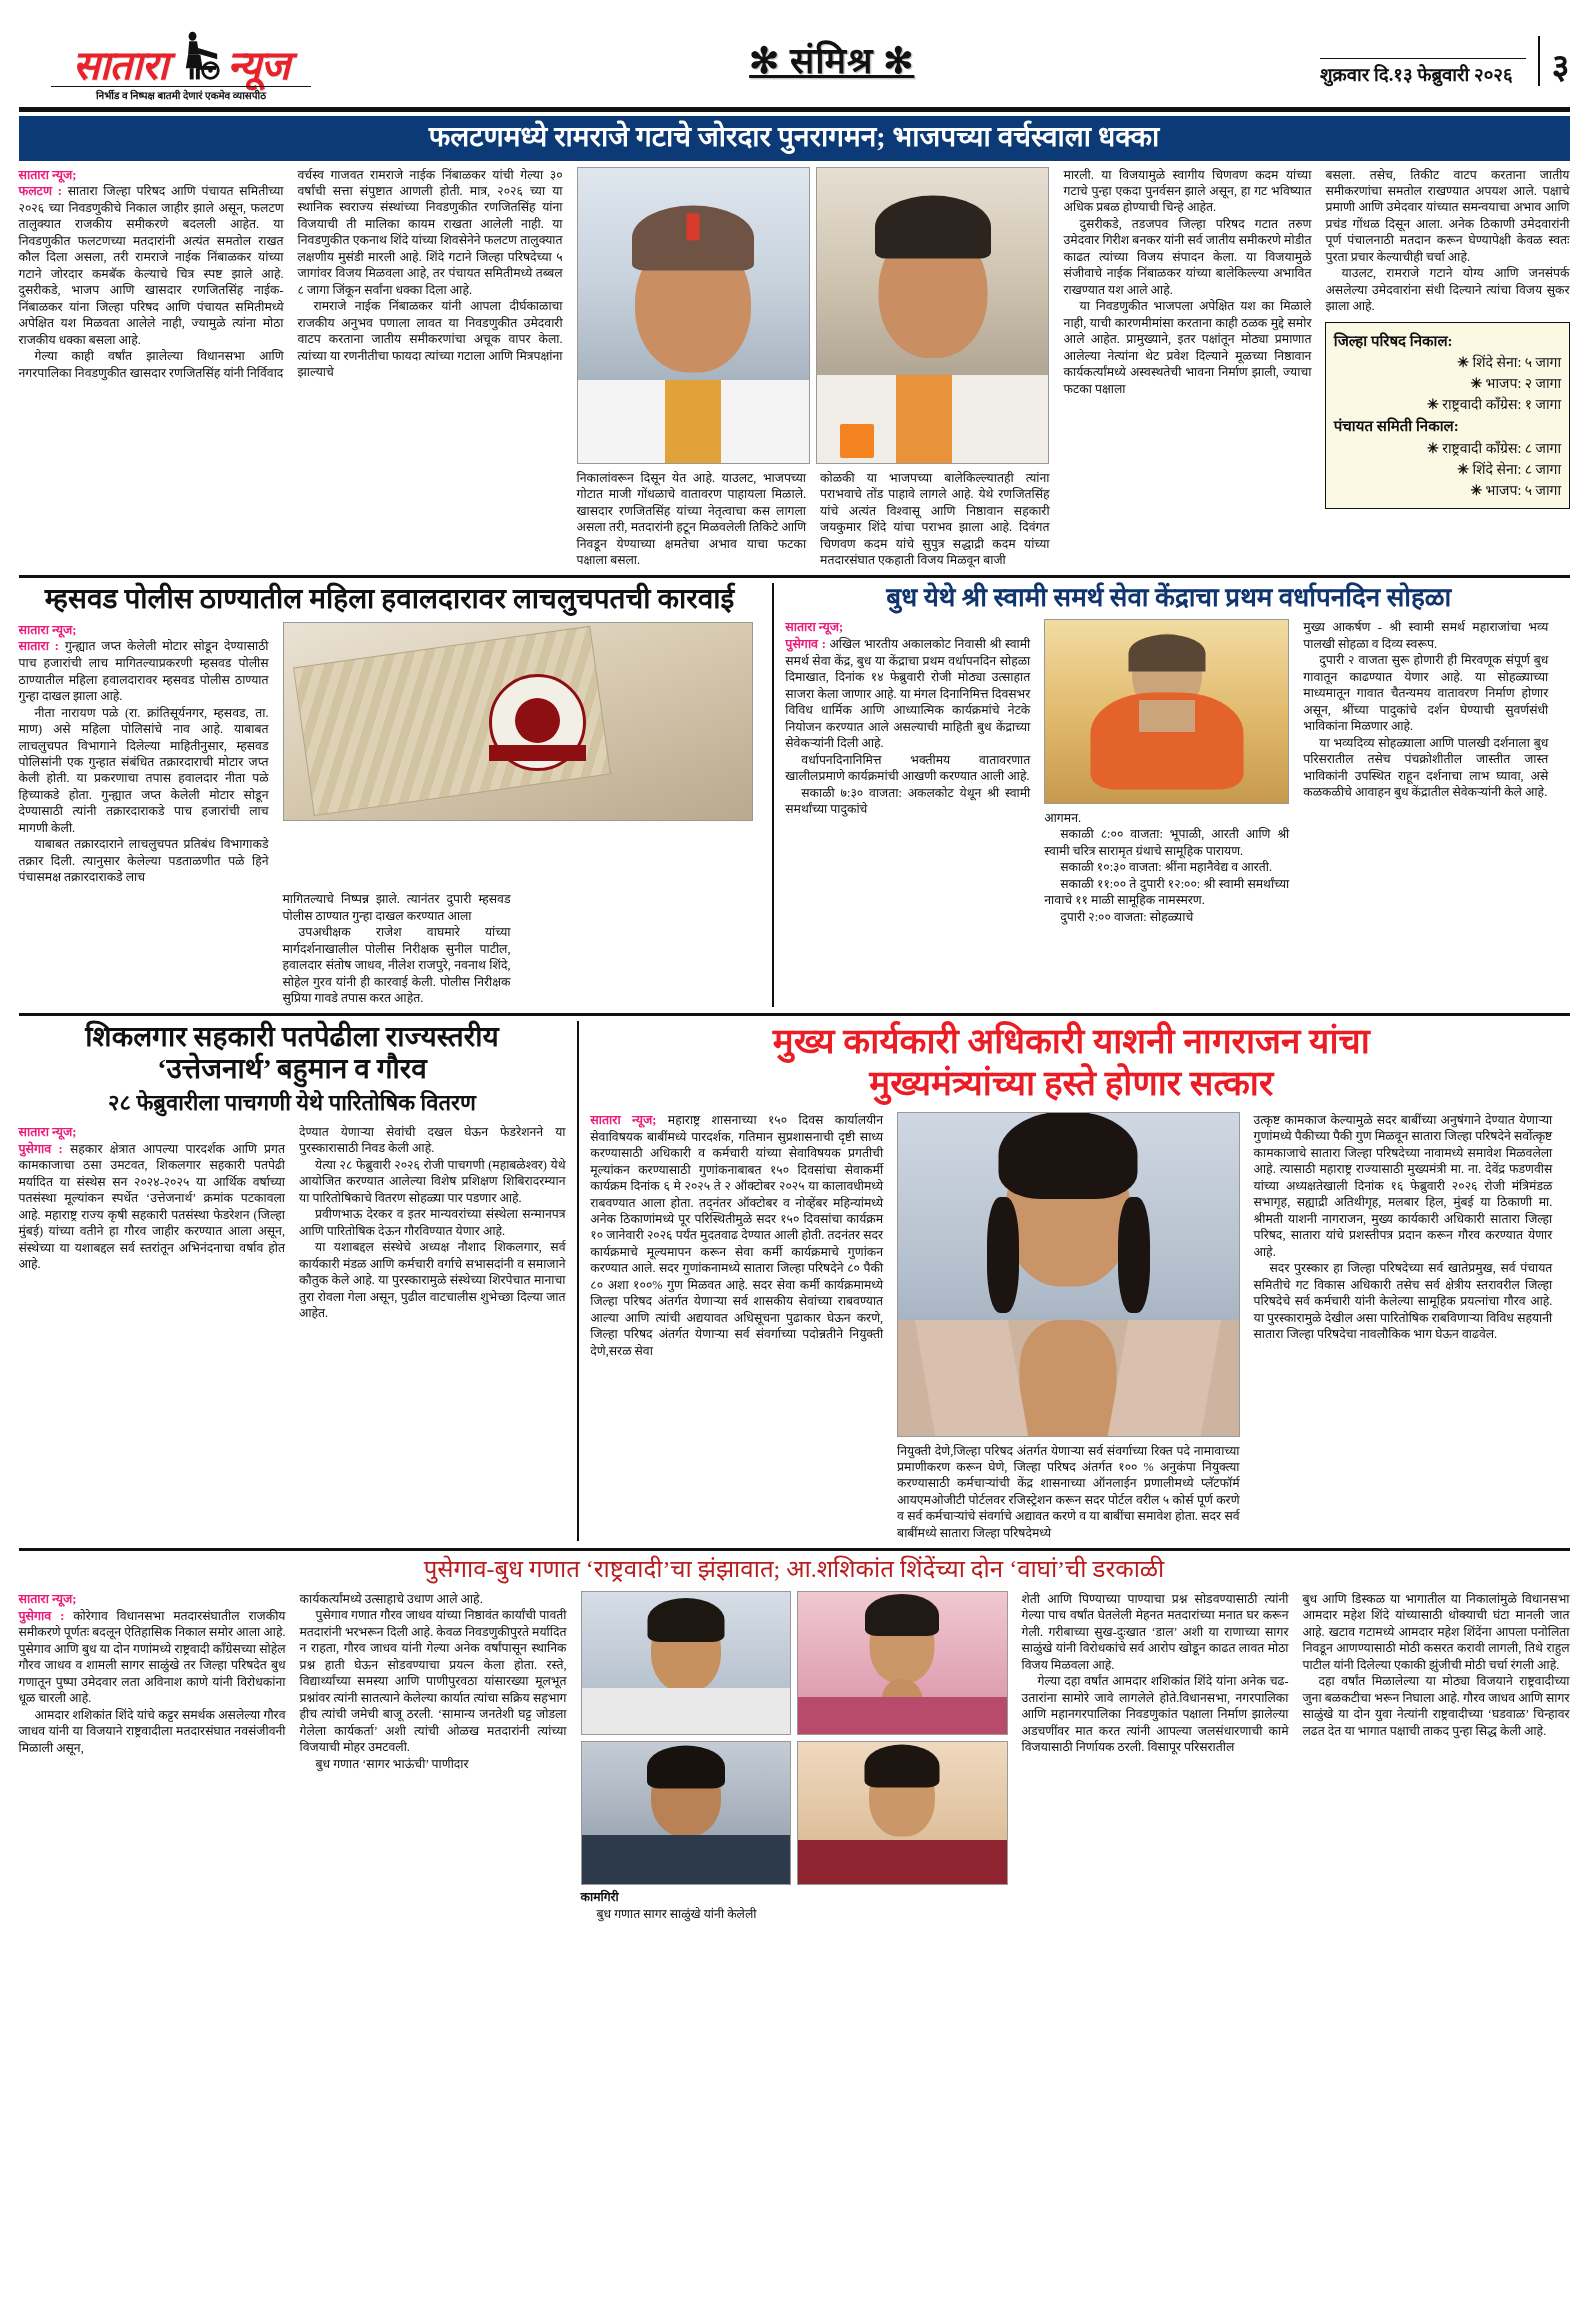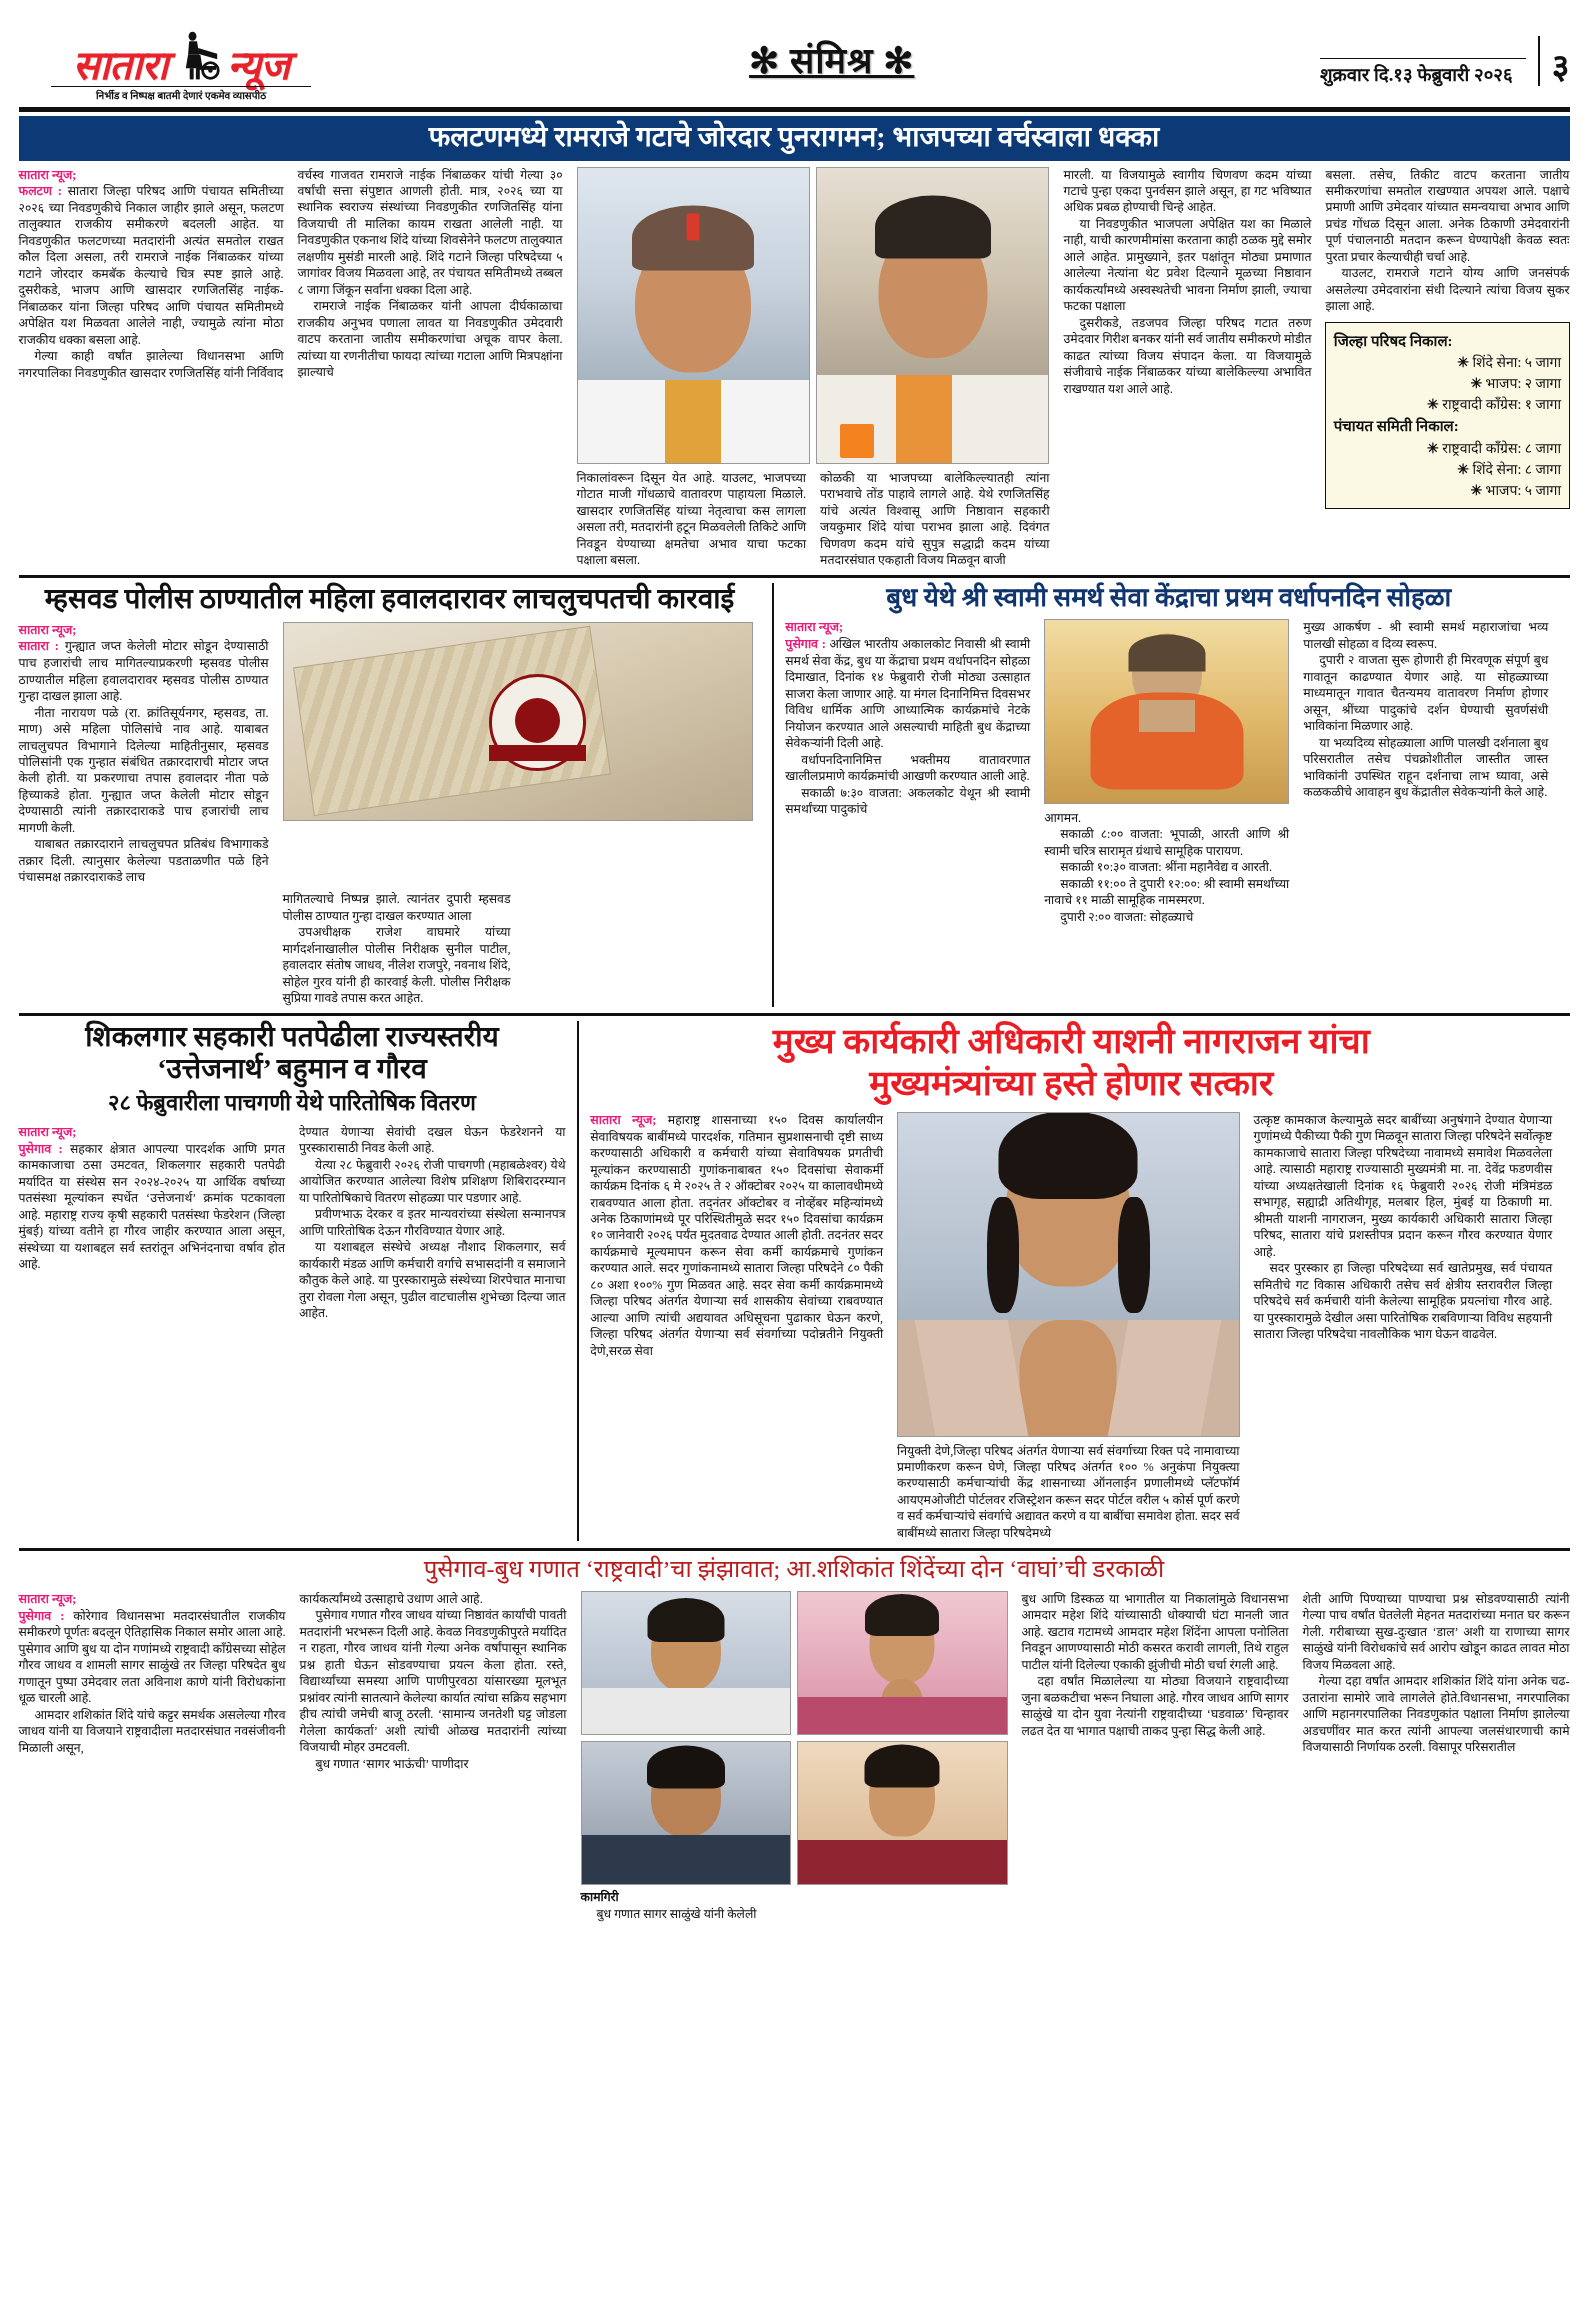--- a/index.html
+++ b/index.html
@@ -162,22 +162,22 @@
             <p class="first">निकालांवरून दिसून येत आहे. याउलट, भाजपच्या गोटात माजी गोंधळाचे वातावरण पाहायला मिळाले. खासदार रणजितसिंह यांच्या नेतृत्वाचा कस लागला असला तरी, मतदारांनी हटून मिळवलेली तिकिटे आणि निवडून येण्याच्या क्षमतेचा अभाव याचा फटका पक्षाला बसला.</p>
           </div>
           <div class="col" style="width:230px;">
             <p class="first">कोळकी या भाजपच्या बालेकिल्ल्यातही त्यांना पराभवाचे तोंड पाहावे लागले आहे. येथे रणजितसिंह यांचे अत्यंत विश्वासू आणि निष्ठावान सहकारी जयकुमार शिंदे यांचा पराभव झाला आहे. दिवंगत चिणवण कदम यांचे सुपुत्र सद्धाद्री कदम यांच्या मतदारसंघात एकहाती विजय मिळवून बाजी</p>
           </div>
         </div>
       </div>
 
       <div class="col" style="width:260px;">
         <p class="first">मारली. या विजयामुळे स्वागीय चिणवण कदम यांच्या गटाचे पुन्हा एकदा पुनर्वसन झाले असून, हा गट भविष्यात अधिक प्रबळ होण्याची चिन्हे आहेत.</p>
+        <p>दुसरीकडे, तडजपव जिल्हा परिषद गटात तरुण उमेदवार गिरीश बनकर यांनी सर्व जातीय समीकरणे मोडीत काढत त्यांच्या विजय संपादन केला. या विजयामुळे संजीवाचे नाईक निंबाळकर यांच्या बालेकिल्ल्या अभावित राखण्यात यश आले आहे.</p>
         <p>या निवडणुकीत भाजपला अपेक्षित यश का मिळाले नाही, याची कारणमीमांसा करताना काही ठळक मुद्दे समोर आले आहेत. प्रामुख्याने, इतर पक्षांतून मोठ्या प्रमाणात आलेल्या नेत्यांना थेट प्रवेश दिल्याने मूळच्या निष्ठावान कार्यकर्त्यांमध्ये अस्वस्थतेची भावना निर्माण झाली, ज्याचा फटका पक्षाला</p>
-        <p>दुसरीकडे, तडजपव जिल्हा परिषद गटात तरुण उमेदवार गिरीश बनकर यांनी सर्व जातीय समीकरणे मोडीत काढत त्यांच्या विजय संपादन केला. या विजयामुळे संजीवाचे नाईक निंबाळकर यांच्या बालेकिल्ल्या अभावित राखण्यात यश आले आहे.</p>
       </div>
 
       <div style="width:256px;">
         <div class="col">
           <p class="first">बसला. तसेच, तिकीट वाटप करताना जातीय समीकरणांचा समतोल राखण्यात अपयश आले. पक्षाचे प्रमाणी आणि उमेदवार यांच्यात समन्वयाचा अभाव आणि प्रचंड गोंधळ दिसून आला. अनेक ठिकाणी उमेदवारांनी पूर्ण पंचालनाठी मतदान करून घेण्यापेक्षी केवळ स्वतः पुरता प्रचार केल्याचीही चर्चा आहे.</p>
           <p>याउलट, रामराजे गटाने योग्य आणि जनसंपर्क असलेल्या उमेदवारांना संधी दिल्याने त्यांचा विजय सुकर झाला आहे.</p>
         </div>
         <div class="resbox" style="margin-top:7.4px;">
           <div class="rb-title">जिल्हा परिषद निकाल:</div>
           <ul>
@@ -378,25 +378,25 @@
             <div style="position:absolute;left:0;bottom:0;width:100%;height:44px;background:#8e2430;"></div>
           </div>
         </div>
         <div class="col" style="margin-top:4.6px;">
           <p class="first" style="font-weight:bold;">कामगिरी</p>
           <p>बुध गणात सागर साळुंखे यांनी केलेली</p>
         </div>
       </div>
 
       <div class="col" style="width:274px;">
+        <p class="first">शेती आणि पिण्याच्या पाण्याचा प्रश्न सोडवण्यासाठी त्यांनी गेल्या पाच वर्षांत घेतलेली मेहनत मतदारांच्या मनात घर करून गेली. गरीबाच्या सुख-दुःखात ‘डाल’ अशी या राणाच्या सागर साळुंखे यांनी विरोधकांचे सर्व आरोप खोडून काढत लावत मोठा विजय मिळवला आहे.</p>
+        <p>गेल्या दहा वर्षांत आमदार शशिकांत शिंदे यांना अनेक चढ-उतारांना सामोरे जावे लागलेले होते.विधानसभा, नगरपालिका आणि महानगरपालिका निवडणुकांत पक्षाला निर्माण झालेल्या अडचणींवर मात करत त्यांनी आपल्या जलसंधारणाची कामे विजयासाठी निर्णायक ठरली. विसापूर परिसरातील</p>
+      </div>
+
+      <div class="col" style="width:274px;">
         <p class="first">बुध आणि डिस्कळ या भागातील या निकालांमुळे विधानसभा आमदार महेश शिंदे यांच्यासाठी धोक्याची घंटा मानली जात आहे. खटाव गटामध्ये आमदार महेश शिंदेंना आपला पनोलिता निवडून आणण्यासाठी मोठी कसरत करावी लागली, तिथे राहुल पाटील यांनी दिलेल्या एकाकी झुंजीची मोठी चर्चा रंगली आहे.</p>
         <p>दहा वर्षांत मिळालेल्या या मोठ्या विजयाने राष्ट्रवादीच्या जुना बळकटीचा भरून निघाला आहे. गौरव जाधव आणि सागर साळुंखे या दोन युवा नेत्यांनी राष्ट्रवादीच्या ‘घडवाळ’ चिन्हावर लढत देत या भागात पक्षाची ताकद पुन्हा सिद्ध केली आहे.</p>
       </div>
-
-      <div class="col" style="width:274px;">
-        <p class="first">शेती आणि पिण्याच्या पाण्याचा प्रश्न सोडवण्यासाठी त्यांनी गेल्या पाच वर्षांत घेतलेली मेहनत मतदारांच्या मनात घर करून गेली. गरीबाच्या सुख-दुःखात ‘डाल’ अशी या राणाच्या सागर साळुंखे यांनी विरोधकांचे सर्व आरोप खोडून काढत लावत मोठा विजय मिळवला आहे.</p>
-        <p>गेल्या दहा वर्षांत आमदार शशिकांत शिंदे यांना अनेक चढ-उतारांना सामोरे जावे लागलेले होते.विधानसभा, नगरपालिका आणि महानगरपालिका निवडणुकांत पक्षाला निर्माण झालेल्या अडचणींवर मात करत त्यांनी आपल्या जलसंधारणाची कामे विजयासाठी निर्णायक ठरली. विसापूर परिसरातील</p>
-      </div>
     </div>
   </div>
 
 </div>
 
 
 </body></html>

